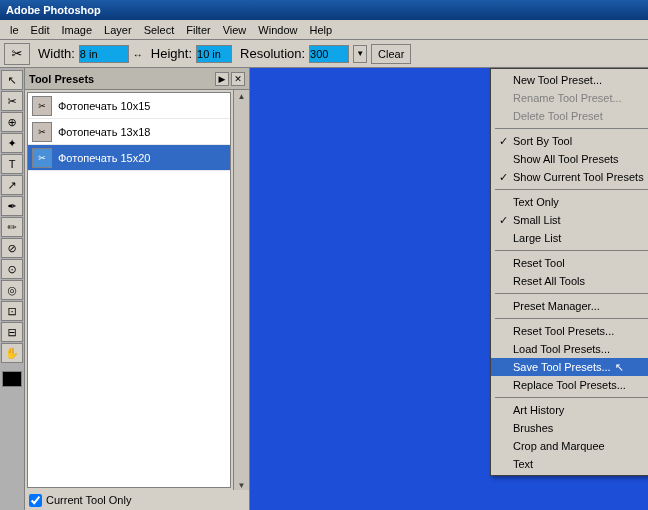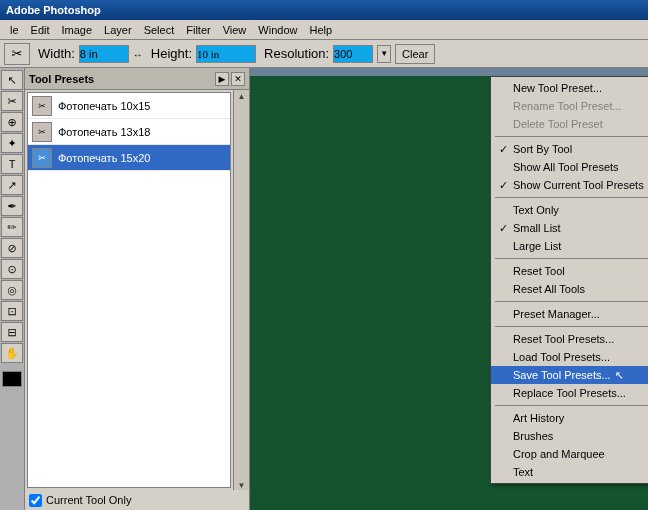--- a/index.html
+++ b/index.html
@@ -170,23 +170,22 @@
       display: flex;
       align-items: center;
       padding: 0 4px;
       gap: 4px;
       font-size: 11px;
     }
 
     
     #canvas-area {
       flex: 1;
-      background: #14532d;
+      background: #1d4ed8;
       position: relative;
-      margin-top: 8px;
     }
 
     
     #dropdown-menu {
       position: absolute;
       top: 0;
       left: 240px;
       width: 190px;
       background: #d4d0c8;
       border: 1px solid #404040;
@@ -255,21 +254,21 @@
   <span class="menu-item">Window</span>
   <span class="menu-item">Help</span>
 </div>
 
 <div id="options-bar">
   <div class="options-tool-icon">✂</div>
   <span class="options-label">Width:</span>
   <input class="options-input" value="8 in" style="width: 50px;">
   <span style="font-size:10px;">↔</span>
   <span class="options-label">Height:</span>
-  <input class="options-input" value="10 in" style="width: 60px; font-family: Liberation Serif, serif;">
+  <input class="options-input" value="10 in" style="width: 36px;">
   <span class="options-label">Resolution:</span>
   <input class="options-input" value="300" style="width: 40px;">
   <div style="display:flex; align-items:center;">
     <div class="dropdown-arrow">▼</div>
   </div>
   <button class="options-btn">Clear</button>
 </div>
 
 <div id="main-area">
 

